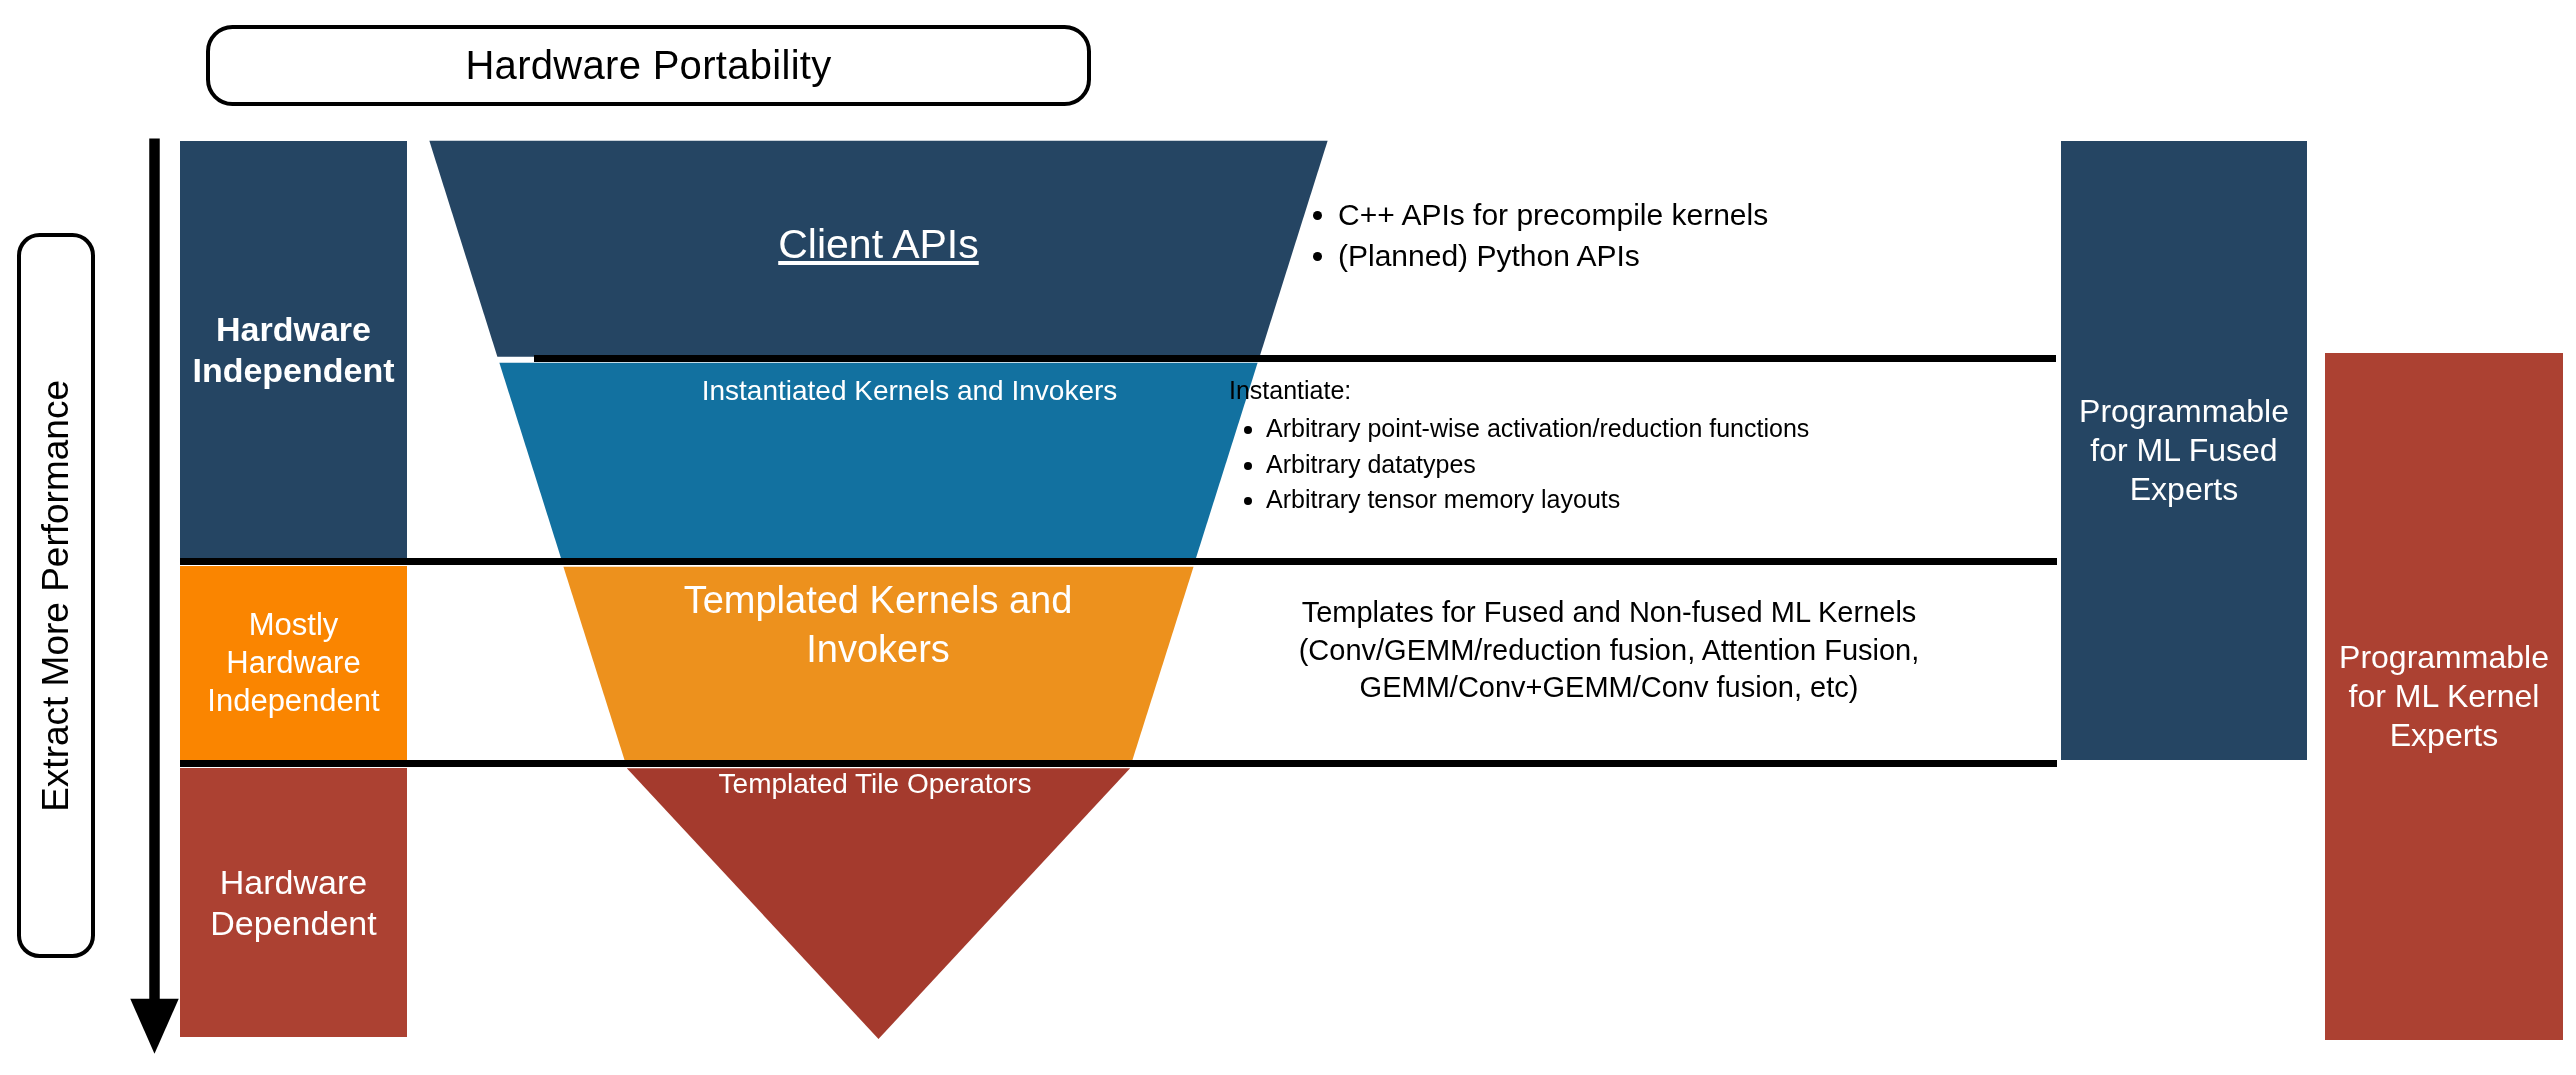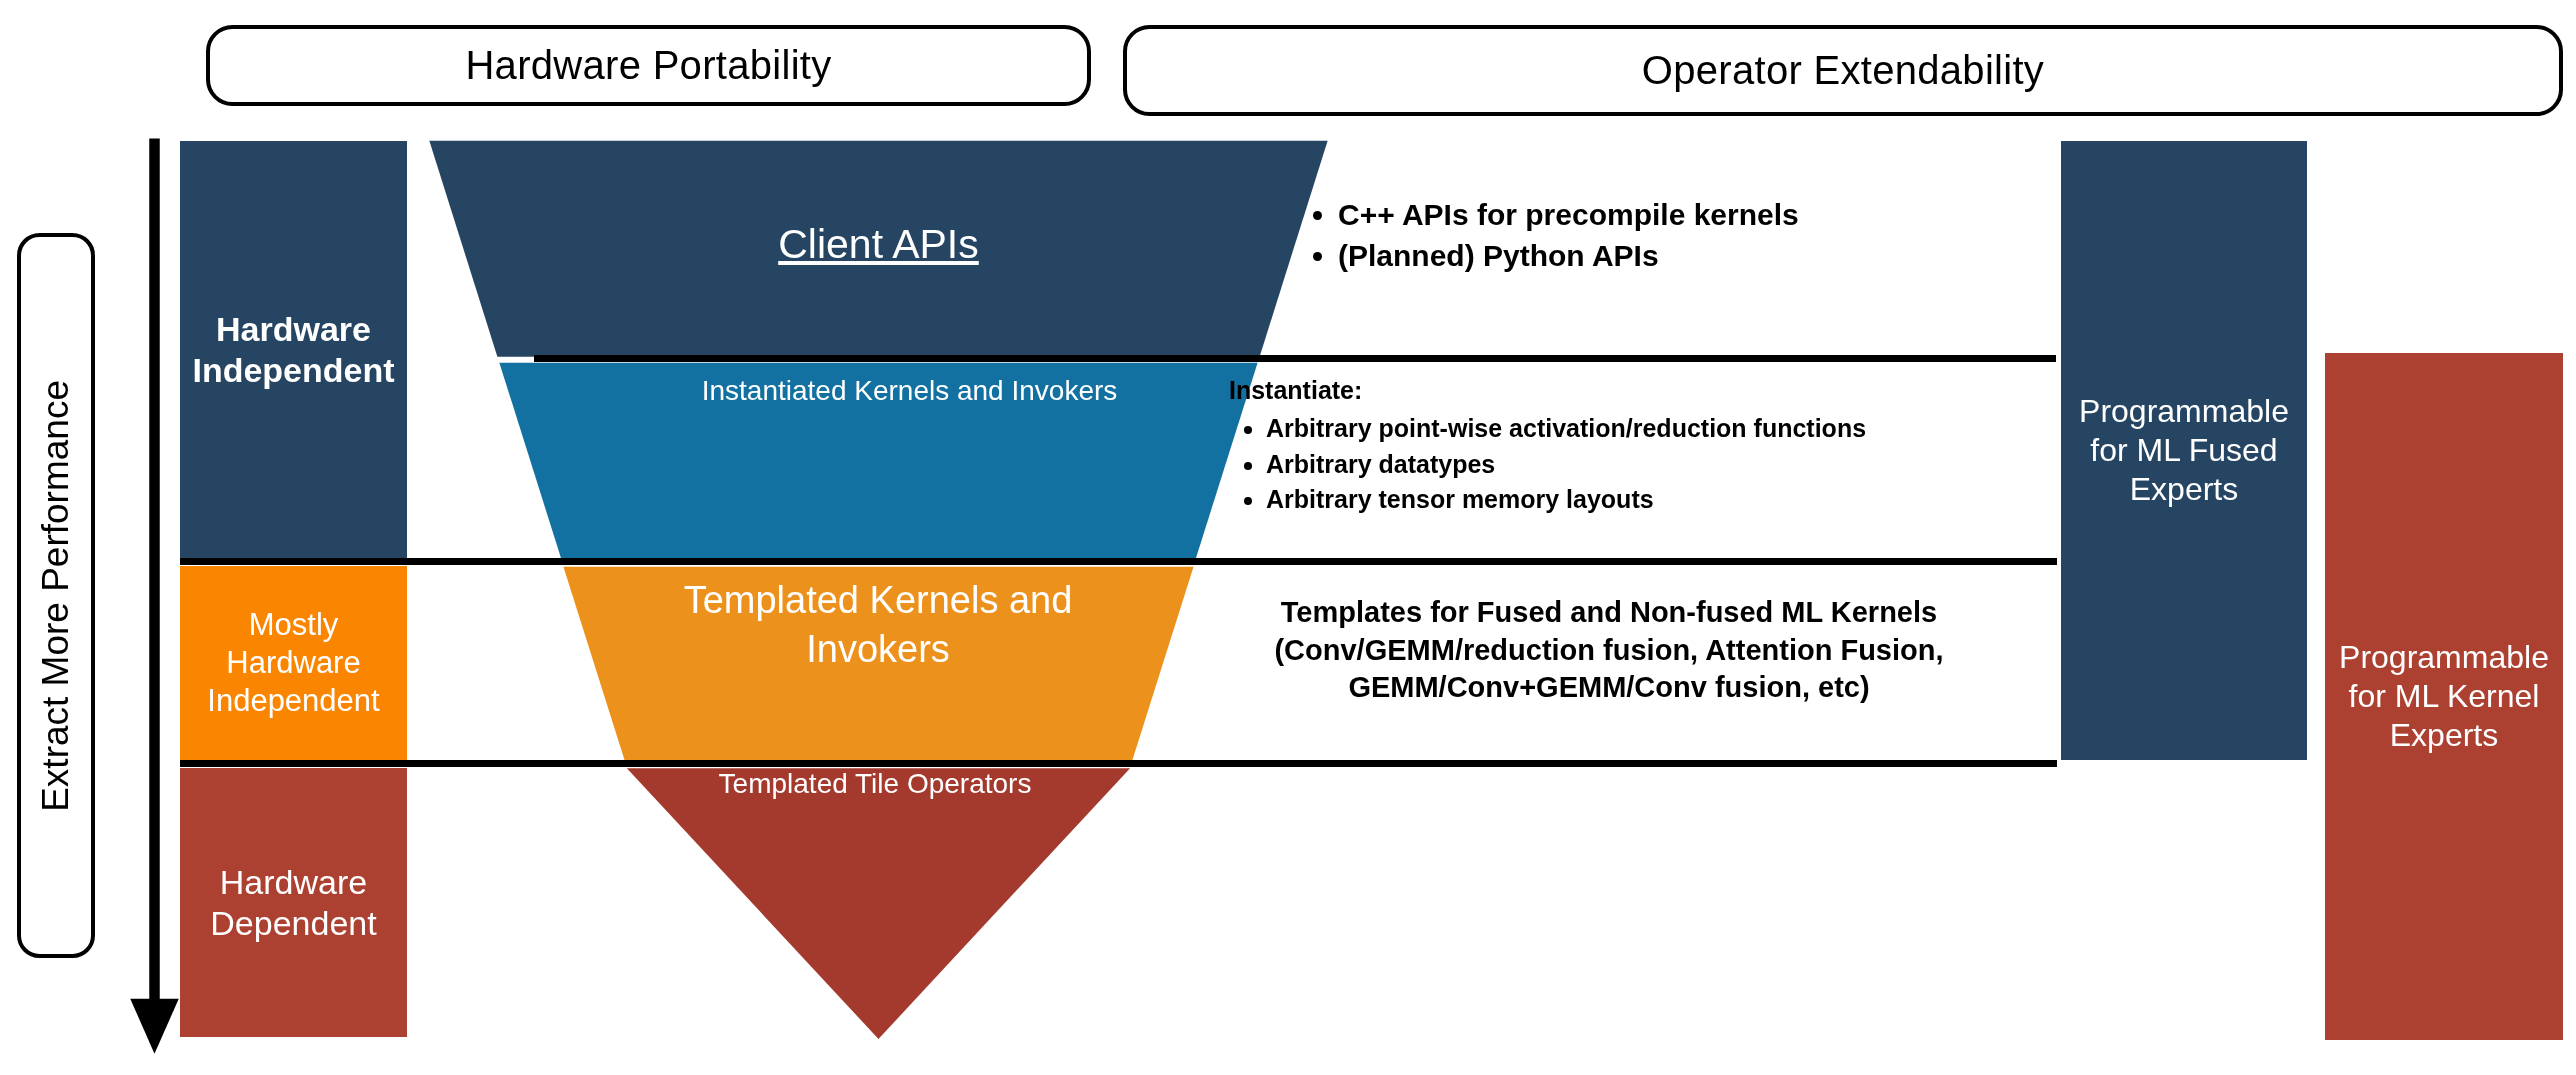--- a/index.html
+++ b/index.html
@@ -65,39 +65,35 @@
     line-height:1.28;
   }
 
   
   .rule{position:absolute;background:#000;height:7.3px;}
 
   
   .desc{
     position:absolute;
     color:#000;
-    font-weight:bold;
   }
   .desc ul{margin:0;padding:0 0 0 37px;list-style:disc;}
   .desc li{margin:0 0 6.6px 0;}
   .desc .lead{margin:0 0 9.2px 0;}
   .center-text{text-align:center;line-height:1.3;}
 </style>
 </head>
 <body>
 
 <div id="stage">
 
   <div class="pill" style="left:206px;top:25px;width:885px;height:81px;">
     <span>Hardware Portability</span>
   </div>
 
-  <div class="pill" style="left:1123px;top:25px;width:1440px;height:91px;">
-    <span>Operator Extendability</span>
-  </div>
 
   <div class="axis-box" style="left:17px;top:233px;width:78px;height:725px;">
     <span>Extract More Performance</span>
   </div>
 
   <svg class="axis-arrow" style="left:125px;top:135px;" width="59" height="925" viewBox="0 0 90 1400">
     <line x1="45" y1="0" x2="45" y2="1330" stroke="#000" stroke-width="16"></line>
     <polygon points="45,1396 8,1312 82,1312" fill="#000"></polygon>
   </svg>
 

